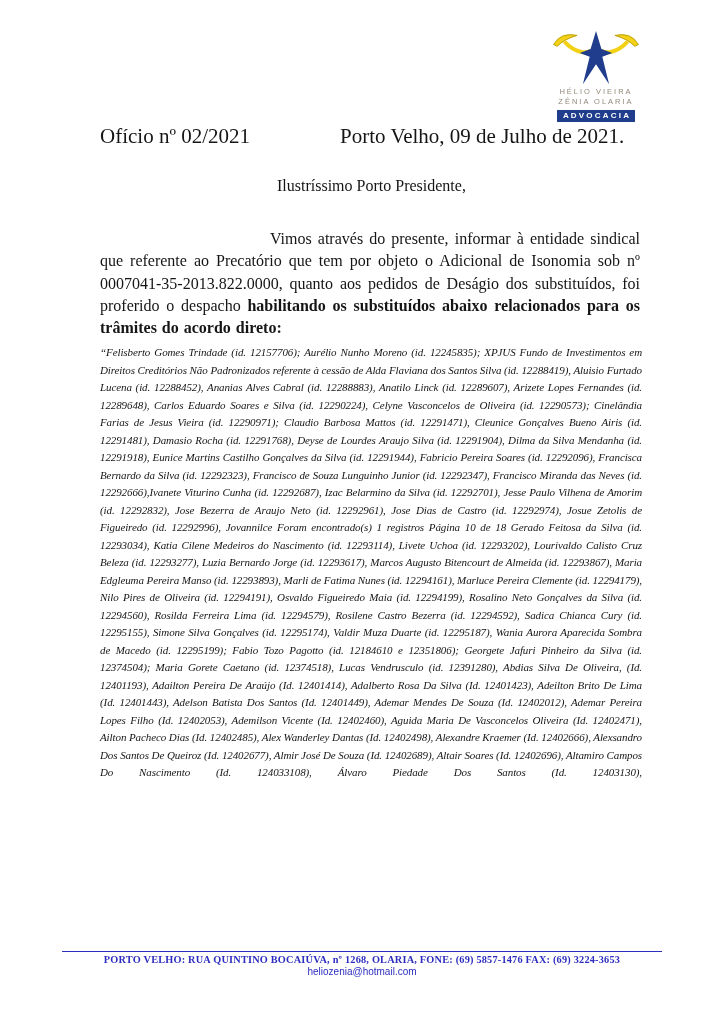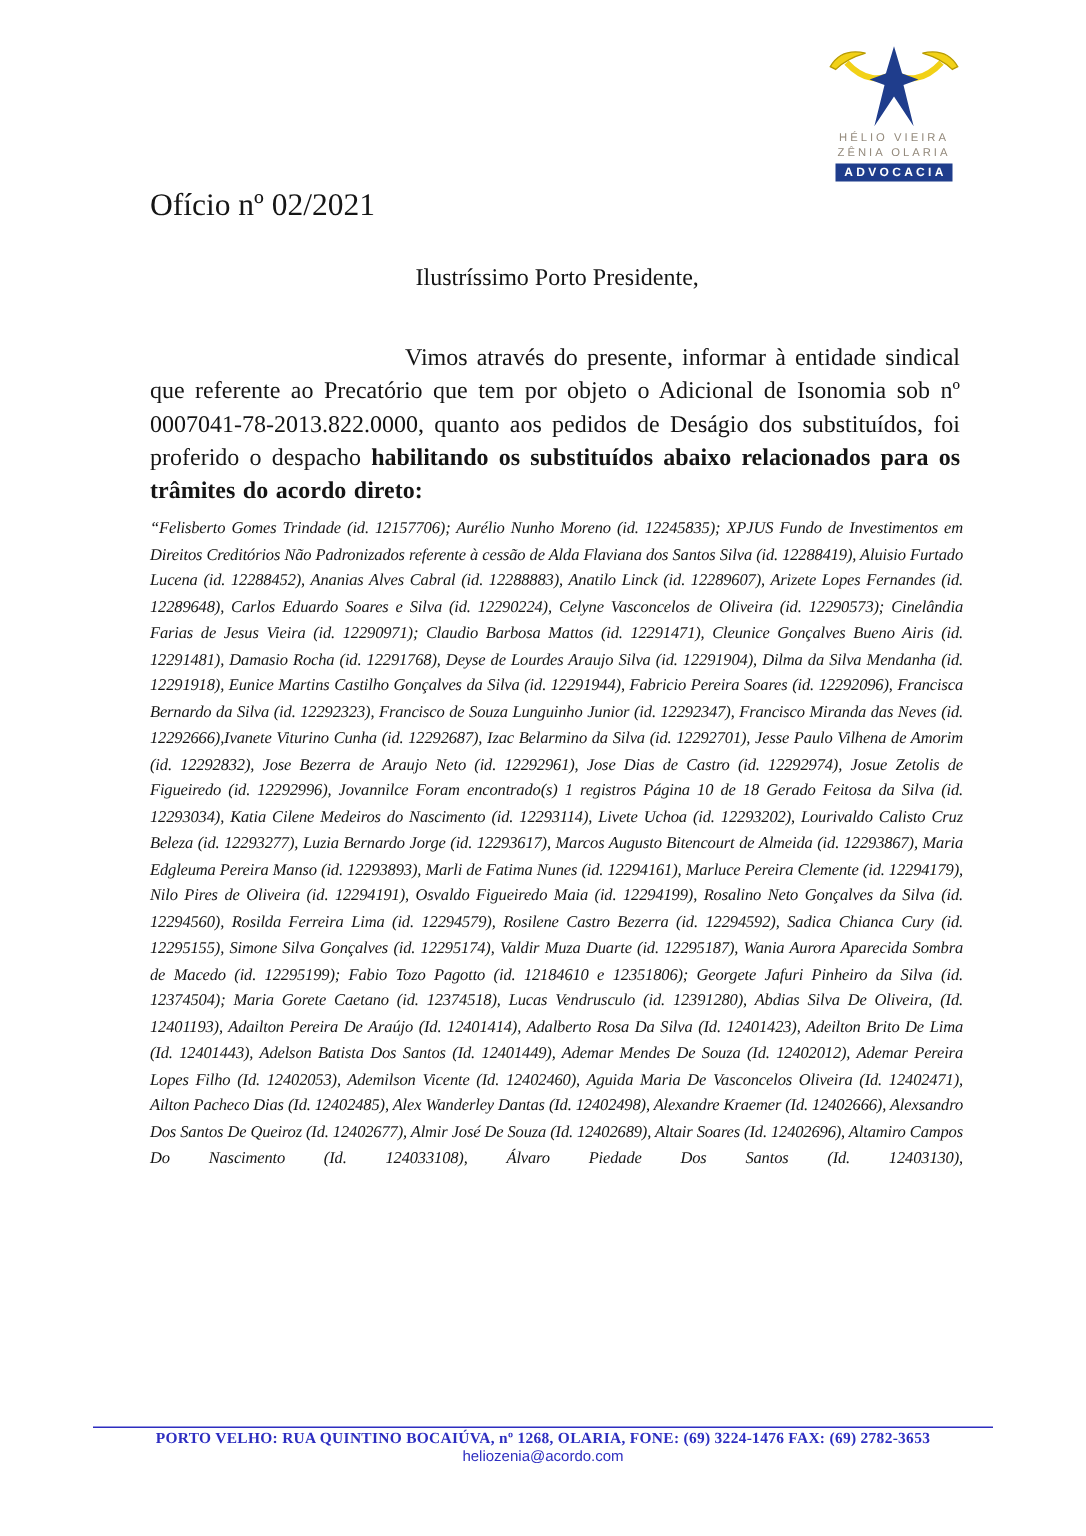--- a/index.html
+++ b/index.html
@@ -100,27 +100,28 @@
         <path d="M50 1 L56 21 L68 25.5 L57 29.5 L64.5 60 L50 38 L35.5 60 L43 29.5 L32 25.5 L44 21 Z" fill="#1f3d8c"></path>
       </svg>
     </span>
     <div class="logo-name">HÉLIO  VIEIRA</div>
     <div class="logo-name">ZÊNIA  OLARIA</div>
     <div class="logo-badge">ADVOCACIA</div>
   </div>
 
   <div class="header-row">
     <span>Ofício nº 02/2021</span>
+    <span>Porto Velho, 09 de Julho de 2021.</span>
   </div>
 
   <div class="salutation">Ilustríssimo Porto Presidente,</div>
 
-  <p class="intro"><span>Vimos através do presente, informar à entidade sindical que referente ao Precatório que tem por objeto o Adicional de Isonomia sob nº 0007041-78-2013.822.0000, quanto aos pedidos de Deságio dos substituídos, foi proferido o despacho </span><b>habilitando os substituídos abaixo relacionados para os trâmites do acordo direto:</b></p>
+  <p class="intro"><span>Vimos através do presente, informar à entidade sindical que referente ao Precatório que tem por objeto o Adicional de Isonomia sob nº 0007041-35-2013.822.0000, quanto aos pedidos de Deságio dos substituídos, foi proferido o despacho </span><b>habilitando os substituídos abaixo relacionados para os trâmites do acordo direto:</b></p>
 
   <p class="quote">“Felisberto Gomes Trindade (id. 12157706); Aurélio Nunho Moreno (id. 12245835); XPJUS Fundo de Investimentos em Direitos Creditórios Não Padronizados referente à cessão de Alda Flaviana dos Santos Silva (id. 12288419), Aluisio Furtado Lucena (id. 12288452), Ananias Alves Cabral (id. 12288883), Anatilo Linck (id. 12289607), Arizete Lopes Fernandes (id. 12289648), Carlos Eduardo Soares e Silva (id. 12290224), Celyne Vasconcelos de Oliveira (id. 12290573); Cinelândia Farias de Jesus Vieira (id. 12290971); Claudio Barbosa Mattos (id. 12291471), Cleunice Gonçalves Bueno Airis (id. 12291481), Damasio Rocha (id. 12291768), Deyse de Lourdes Araujo Silva (id. 12291904), Dilma da Silva Mendanha (id. 12291918), Eunice Martins Castilho Gonçalves da Silva (id. 12291944), Fabricio Pereira Soares (id. 12292096), Francisca Bernardo da Silva (id. 12292323), Francisco de Souza Lunguinho Junior (id. 12292347), Francisco Miranda das Neves (id. 12292666),Ivanete Viturino Cunha (id. 12292687), Izac Belarmino da Silva (id. 12292701), Jesse Paulo Vilhena de Amorim (id. 12292832), Jose Bezerra de Araujo Neto (id. 12292961), Jose Dias de Castro (id. 12292974), Josue Zetolis de Figueiredo (id. 12292996), Jovannilce Foram encontrado(s) 1 registros Página 10 de 18 Gerado Feitosa da Silva (id. 12293034), Katia Cilene Medeiros do Nascimento (id. 12293114), Livete Uchoa (id. 12293202), Lourivaldo Calisto Cruz Beleza (id. 12293277), Luzia Bernardo Jorge (id. 12293617), Marcos Augusto Bitencourt de Almeida (id. 12293867), Maria Edgleuma Pereira Manso (id. 12293893), Marli de Fatima Nunes (id. 12294161), Marluce Pereira Clemente (id. 12294179), Nilo Pires de Oliveira (id. 12294191), Osvaldo Figueiredo Maia (id. 12294199), Rosalino Neto Gonçalves da Silva (id. 12294560), Rosilda Ferreira Lima (id. 12294579), Rosilene Castro Bezerra (id. 12294592), Sadica Chianca Cury (id. 12295155), Simone Silva Gonçalves (id. 12295174), Valdir Muza Duarte (id. 12295187), Wania Aurora Aparecida Sombra de Macedo (id. 12295199); Fabio Tozo Pagotto (id. 12184610 e 12351806); Georgete Jafuri Pinheiro da Silva (id. 12374504); Maria Gorete Caetano (id. 12374518), Lucas Vendrusculo (id. 12391280), Abdias Silva De Oliveira, (Id. 12401193), Adailton Pereira De Araújo (Id. 12401414), Adalberto Rosa Da Silva (Id. 12401423), Adeilton Brito De Lima (Id. 12401443), Adelson Batista Dos Santos (Id. 12401449), Ademar Mendes De Souza (Id. 12402012), Ademar Pereira Lopes Filho (Id. 12402053), Ademilson Vicente (Id. 12402460), Aguida Maria De Vasconcelos Oliveira (Id. 12402471), Ailton Pacheco Dias (Id. 12402485), Alex Wanderley Dantas (Id. 12402498), Alexandre Kraemer (Id. 12402666), Alexsandro Dos Santos De Queiroz (Id. 12402677), Almir José De Souza (Id. 12402689), Altair Soares (Id. 12402696), Altamiro Campos Do Nascimento (Id. 124033108), Álvaro Piedade Dos Santos (Id. 12403130),</p>
 
   <div class="footer">
     <div class="footer-rule"></div>
-    <div class="footer-address">PORTO VELHO: RUA QUINTINO BOCAIÚVA, nº 1268, OLARIA, FONE: (69) 3224-1476 FAX: (69) 2782-3653</div>
-    <div class="footer-email">heliozenia@acordo.com</div>
+    <div class="footer-address">PORTO VELHO: RUA QUINTINO BOCAIÚVA, nº 1268, OLARIA, FONE: (69) 5857-1476 FAX: (69) 3224-3653</div>
+    <div class="footer-email">heliozenia@hotmail.com</div>
   </div>
 
 </div>
 
 </body></html>

